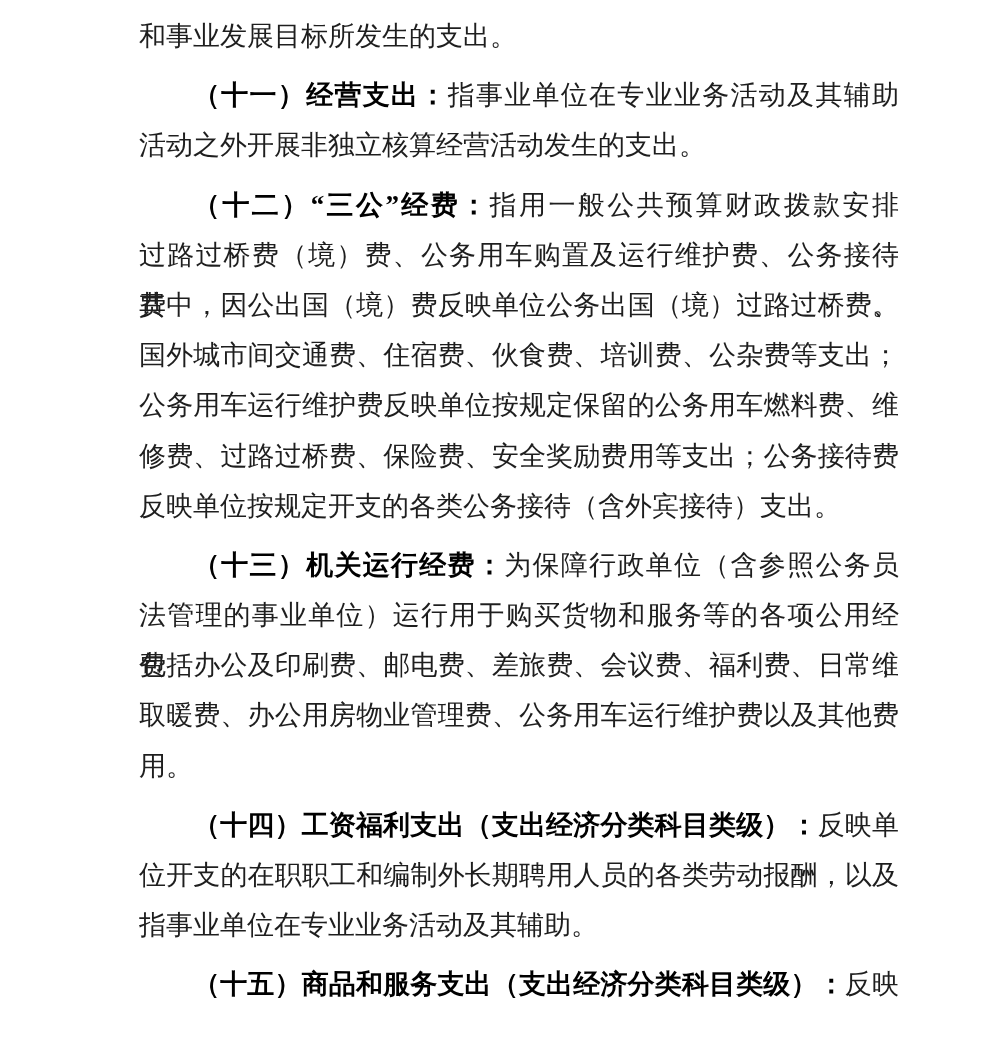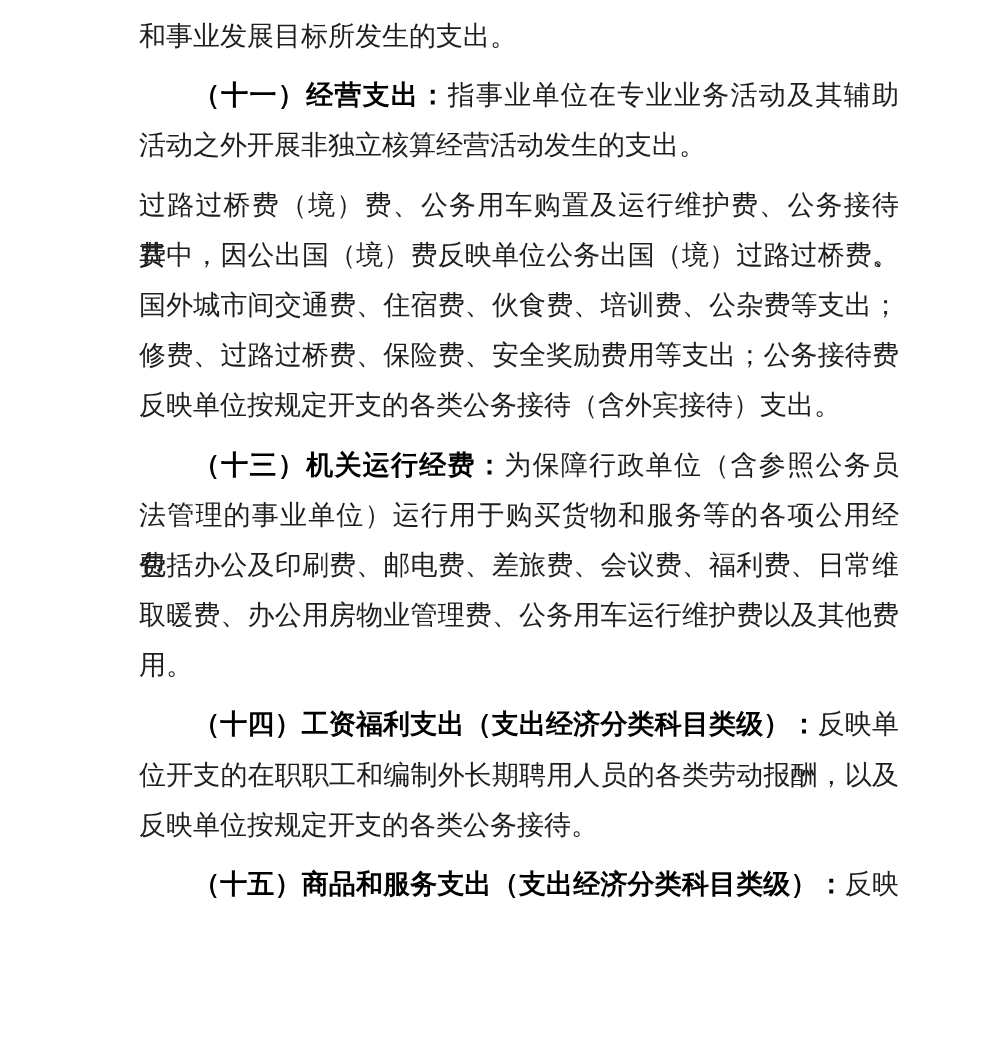--- a/index.html
+++ b/index.html
@@ -43,34 +43,36 @@
 
 <div class="page">
     <div class="paragraph">
       <div class="line end"><span>和事业发展目标所发生的支出。</span></div>
     </div>
     <div class="paragraph">
       <div class="line indent"><strong>（十一）经营支出：</strong><span>指事业单位在专业业务活动及其辅助</span></div>
       <div class="line end"><span>活动之外开展非独立核算经营活动发生的支出。</span></div>
     </div>
     <div class="paragraph">
+      <div class="line indent"><strong>（十二）“三公”经费：</strong><span>指用一般公共预算财政拨款安排</span></div>
       <div class="line"><span>过路过桥费（境）费、公务用车购置及运行维护费、公务接待费。</span></div>
       <div class="line"><span>其中，因公出国（境）费反映单位公务出国（境）过路过桥费、</span></div>
       <div class="line"><span>国外城市间交通费、住宿费、伙食费、培训费、公杂费等支出；</span></div>
+      <div class="line"><span>公务用车运行维护费反映单位按规定保留的公务用车燃料费、维</span></div>
       <div class="line"><span>修费、过路过桥费、保险费、安全奖励费用等支出；公务接待费</span></div>
       <div class="line end"><span>反映单位按规定开支的各类公务接待（含外宾接待）支出。</span></div>
     </div>
     <div class="paragraph">
       <div class="line indent"><strong>（十三）机关运行经费：</strong><span>为保障行政单位（含参照公务员</span></div>
       <div class="line"><span>法管理的事业单位）运行用于购买货物和服务等的各项公用经费，</span></div>
       <div class="line"><span>包括办公及印刷费、邮电费、差旅费、会议费、福利费、日常维</span></div>
       <div class="line"><span>取暖费、办公用房物业管理费、公务用车运行维护费以及其他费</span></div>
       <div class="line end"><span>用。</span></div>
     </div>
     <div class="paragraph">
       <div class="line indent"><strong>（十四）工资福利支出（支出经济分类科目类级）：</strong><span>反映单</span></div>
       <div class="line"><span>位开支的在职职工和编制外长期聘用人员的各类劳动报酬，以及</span></div>
-      <div class="line end"><span>反映单位按规定开支的各类公务接待。</span></div>
+      <div class="line end"><span>指事业单位在专业业务活动及其辅助。</span></div>
     </div>
     <div class="paragraph">
       <div class="line indent"><strong>（十五）商品和服务支出（支出经济分类科目类级）：</strong><span>反映</span></div>
     </div>
   </div>
 
 </body></html>

